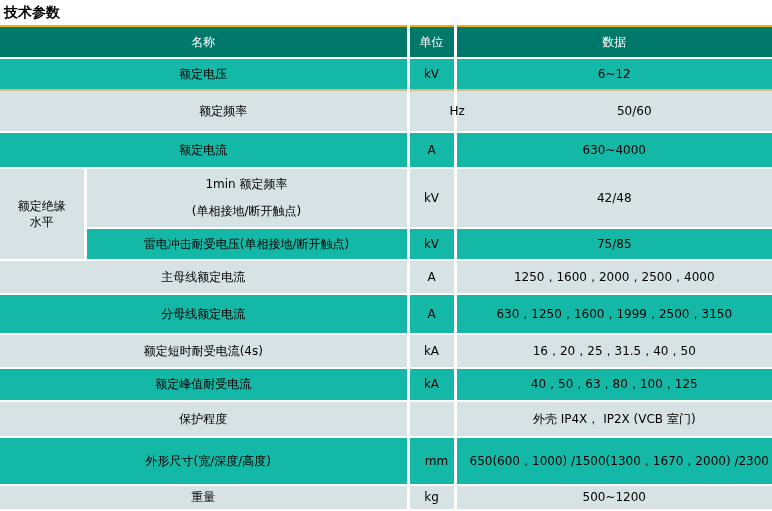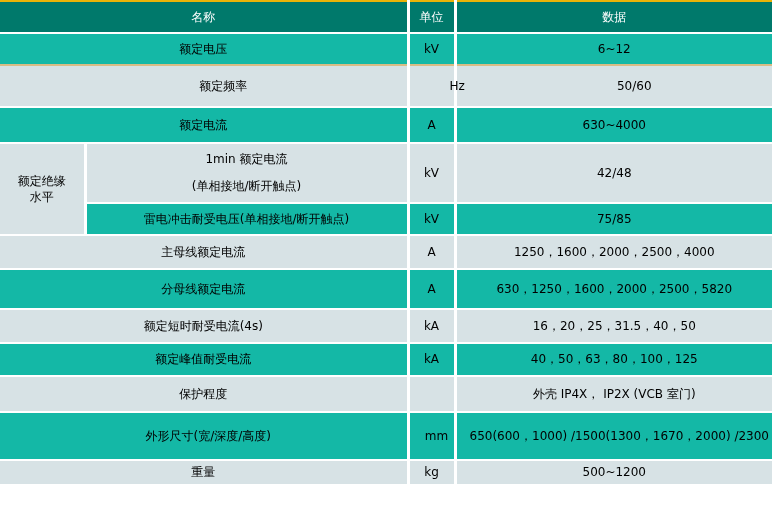--- a/index.html
+++ b/index.html
@@ -77,20 +77,21 @@
   tr.r8  td { height: 31px; }
   tr.r9  td { height: 34px; }
   tr.r10 td { height: 46px; padding-left: 10px; }
   tr.r11 td { height: 23px; }
 </style>
 </head>
 <body>
 
 <div class="page">
 
+  <div class="doc-title">技术参数</div>
 
   <table class="spec">
     <colgroup>
       <col style="width:85px">
       <col style="width:323px">
       <col style="width:47px">
       <col style="width:317px">
     </colgroup>
 
     <tbody>
@@ -116,21 +117,21 @@
       <td colspan="2" class="name-span cell-sep">额定电流</td>
       <td class="cell-sep">A</td>
       <td>630~4000</td>
     </tr>
 
     <tr class="row shaded r4a">
       <td rowspan="2" class="group-cell cell-sep">
         <div class="group-inner">额定绝缘水平</div>
       </td>
       <td class="cell-sep twoline">
-        <div>1min 额定电流</div>
+        <div>1min 额定频率</div>
         <div>(单相接地/断开触点)</div>
       </td>
       <td class="cell-sep">kV</td>
       <td>42/48</td>
     </tr>
 
     <tr class="row plain r4b">
       <td class="cell-sep">雷电冲击耐受电压(单相接地/断开触点)</td>
       <td class="cell-sep">kV</td>
       <td>75/85</td>
@@ -138,21 +139,21 @@
 
     <tr class="row shaded r5">
       <td colspan="2" class="name-span cell-sep">主母线额定电流</td>
       <td class="cell-sep">A</td>
       <td>1250，1600，2000，2500，4000</td>
     </tr>
 
     <tr class="row plain r6">
       <td colspan="2" class="name-span cell-sep">分母线额定电流</td>
       <td class="cell-sep">A</td>
-      <td>630，1250，1600，2000，2500，5820</td>
+      <td>630，1250，1600，1999，2500，3150</td>
     </tr>
 
     <tr class="row shaded r7">
       <td colspan="2" class="name-span cell-sep">额定短时耐受电流(4s)</td>
       <td class="cell-sep">kA</td>
       <td>16，20，25，31.5，40，50</td>
     </tr>
 
     <tr class="row plain r8">
       <td colspan="2" class="name-span cell-sep">额定峰值耐受电流</td>

